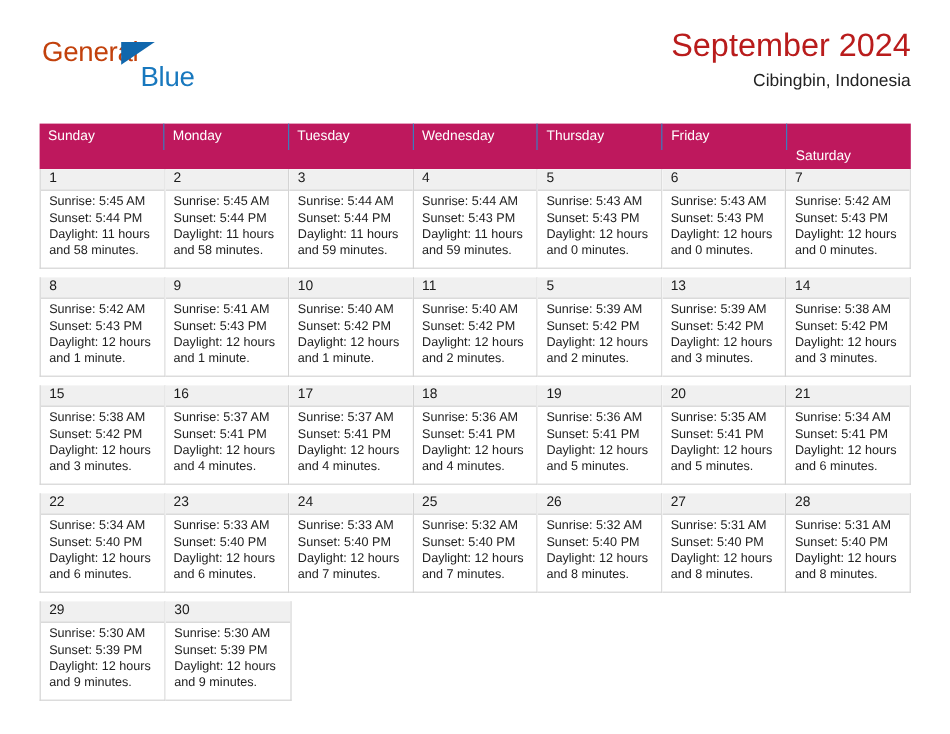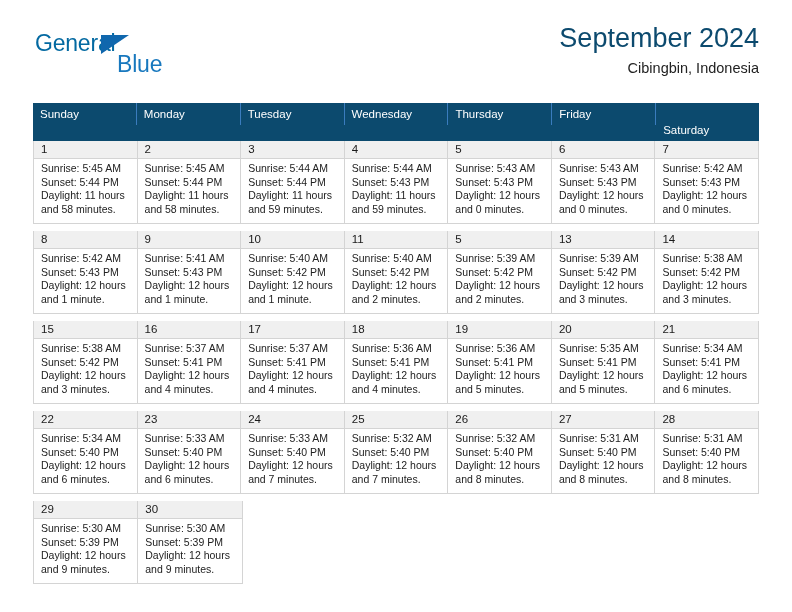--- a/index.html
+++ b/index.html
@@ -36,21 +36,21 @@
     width: 150px;
     height: 52px;
   }
   .logo-general {
     position: absolute;
     left: 2px;
     top: 0px;
     font-size: 23px;
     line-height: 23px;
     letter-spacing: -0.2px;
-    color: #0369a1;
+    color: #c2410c;
   }
   .logo-blue {
     position: absolute;
     left: 56px;
     top: 21px;
     font-size: 23px;
     line-height: 23px;
     letter-spacing: -0.2px;
     color: #1878be;
     margin-left: 28px;
@@ -66,42 +66,42 @@
   }
   .title-block {
     position: absolute;
     right: 0;
     top: 0;
     text-align: right;
   }
   .cal-title {
     font-size: 27px;
     line-height: 32px;
-    color: #0c4a6e;
+    color: #b91c1c;
     font-weight: normal;
     white-space: nowrap;
   }
   .cal-sub {
     font-size: 14.5px;
     line-height: 20px;
     margin-top: 4px;
     color: #222222;
     white-space: nowrap;
   }
 
   
   .cal {
     position: absolute;
     left: 33px;
     top: 103px;
     width: 726px;
   }
   .dow-row {
     display: flex;
-    background: #0c4a6e;
+    background: #be185d;
   }
   .dow {
     flex: 1 1 0;
     box-sizing: border-box;
     height: 22px;
     line-height: 22px;
     padding-left: 7px;
     font-size: 11.5px;
     color: #ffffff;
     border-right: 1px solid #3a7cbe;

